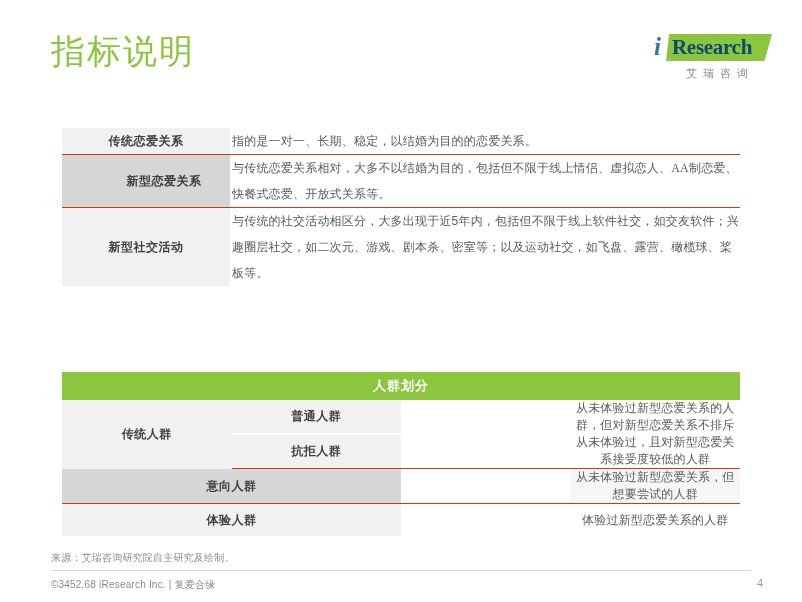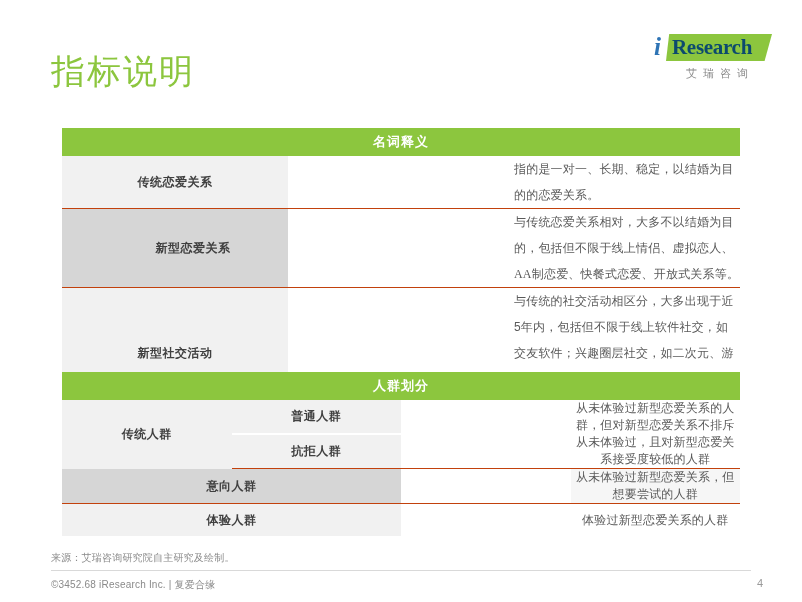--- a/index.html
+++ b/index.html
@@ -28,21 +28,20 @@
   .page-title {
     position: absolute;
     left: 51px;
     top: 29px;
     font-size: 34px;
     line-height: 44px;
     font-weight: 400;
     color: #8CC63E;
     letter-spacing: 2px;
     white-space: nowrap;
-    margin-top: 20px;
   }
 
   
   .logo {
     position: absolute;
     right: 30px;
     top: 32px;
     width: 120px;
     height: 52px;
   }
@@ -239,23 +238,20 @@
     <div class="logo-mark">
       <div class="logo-shape"></div>
       <div class="logo-i">i</div>
       <div class="logo-research">Research</div>
     </div>
     <div class="logo-cn">艾瑞咨询</div>
   </div>
 
   <table class="table table-1">
     <tbody>
-      <tr>
-        <td class="tbl-header" colspan="3">名词释义</td>
-      </tr>
       <tr class="row-sep">
         <td class="t1-label light">传统恋爱关系</td>
         <td class="col-gap"></td>
         <td class="t1-desc">指的是一对一、长期、稳定，以结婚为目的的恋爱关系。</td>
       </tr>
       <tr class="row-sep">
         <td class="t1-label dark">新型恋爱关系</td>
         <td class="col-gap"></td>
         <td class="t1-desc">与传统恋爱关系相对，大多不以结婚为目的，包括但不限于线上情侣、虚拟恋人、AA制恋爱、快餐式恋爱、开放式关系等。</td>
       </tr>

